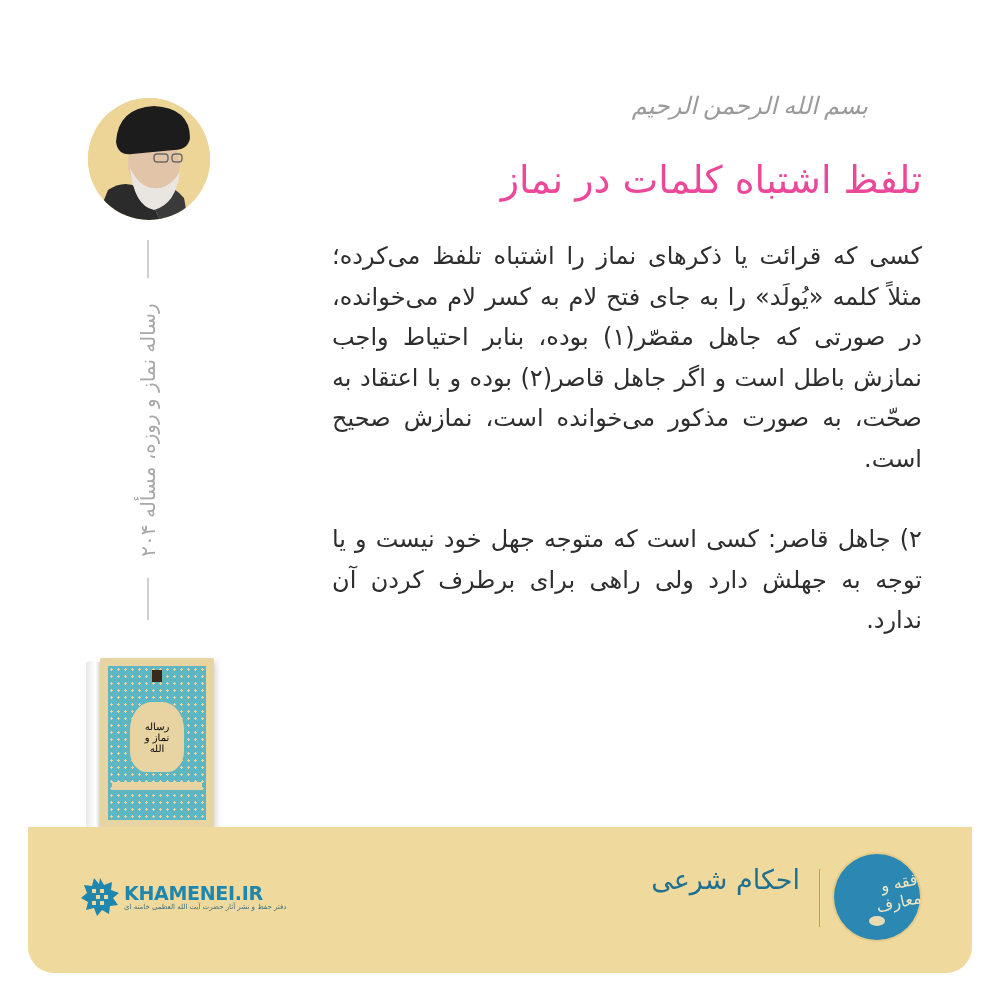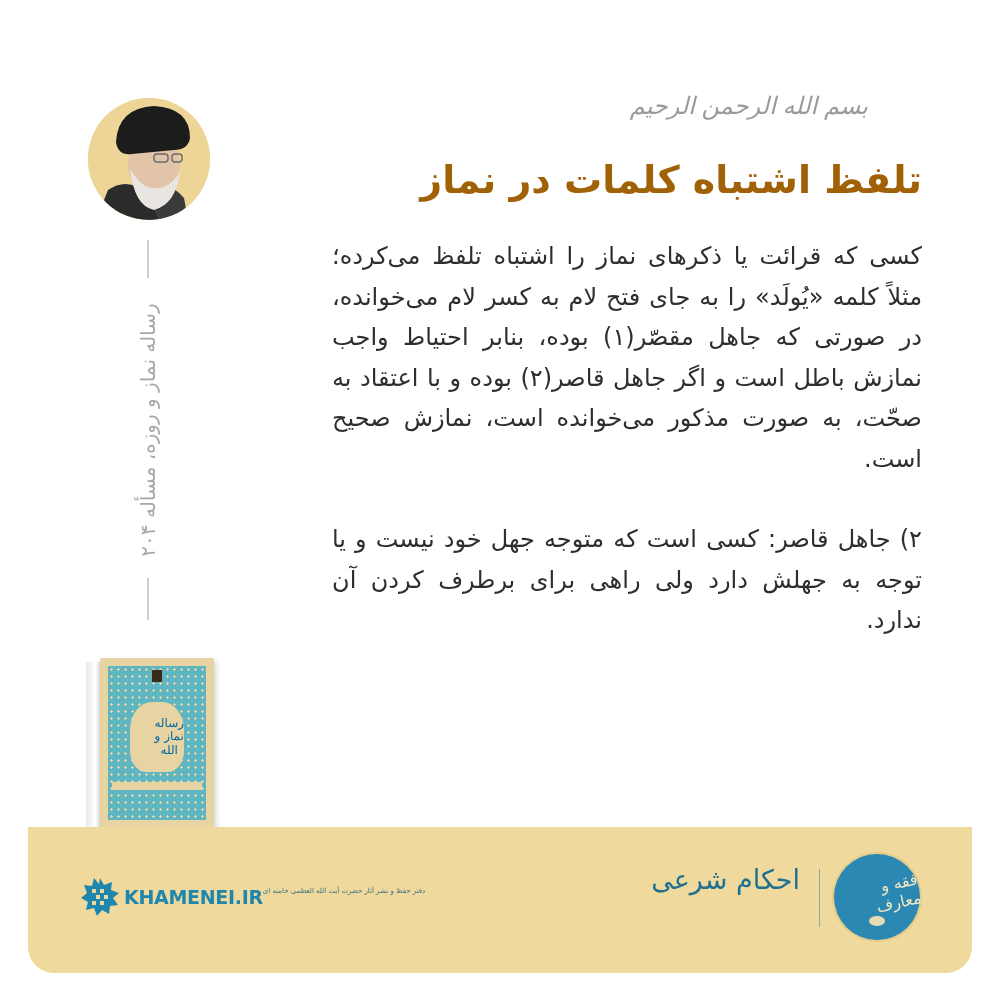--- a/index.html
+++ b/index.html
@@ -53,41 +53,41 @@
     .book-cover-inner {
       width: 100%; height: 100%; background: #5fb6c3;
       background-image:
         radial-gradient(circle, #e8d4a2 1.2px, transparent 1.4px);
       background-size: 7px 7px;
       position: relative;
     }
     .book-title-plate {
       position: absolute; left: 22px; top: 36px; width: 54px; height: 70px;
       background: #e8d4a2; border-radius: 40% 40% 30% 30%;
-      display: flex; align-items: center; justify-content: flex-start;
-      direction: rtl; color: #0369a1; font-family: "DejaVu Serif", serif;
-      font-size: 12px; line-height: 1.1; text-align: center;
+      display: flex; align-items: center; justify-content: center;
+      direction: rtl; color: #000000; font-family: "DejaVu Serif", serif;
+      font-size: 10px; line-height: 1.1; text-align: center;
     }
     .book-strip {
       position: absolute; left: 4px; right: 4px; bottom: 30px; height: 8px;
       background: #e8d4a2;
     }
     .book-emblem {
       position: absolute; left: 44px; top: 4px; width: 10px; height: 12px; background: #3b2a1a;
     }
 
     
     .bismillah {
       position: absolute; right: 132px; top: 92px; direction: rtl;
-      color: #9a9a9a; font-family: Liberation Sans, sans-serif; font-style: italic;
+      color: #9a9a9a; font-family: Liberation Serif, serif; font-style: italic;
       font-size: 24px;
     }
     .title {
       position: absolute; right: 78px; top: 158px; direction: rtl;
-      color: #a16207; font-weight: bold; font-size: 38px; letter-spacing: -0.5px;
+      color: #ec4899; font-weight: normal; font-size: 38px; letter-spacing: -0.5px;
     }
 
     
     .body {
       position: absolute; left: 332px; right: 78px; top: 236px;
       direction: rtl; text-align: justify; text-align-last: right;
       color: #2e2e2e; font-size: 24px; line-height: 40.5px;
     }
     .body p { margin: 0; }
     .body .gap { height: 40px; }
@@ -112,21 +112,21 @@
       position: absolute; right: 152px; top: 42px; width: 1px; height: 58px; background: #8aa9b3;
     }
     .footer-text {
       position: absolute; right: 172px; top: 37px; direction: rtl; text-align: right;
       color: #1f6f8f; font-size: 27px; line-height: 32px;
     }
     .khamenei {
       position: absolute; left: 52px; top: 50px; display: flex; align-items: center; gap: 4px;
     }
     .khamenei-emblem { width: 40px; height: 40px; }
-    .khamenei-text-wrap { display: flex; flex-direction: row; }
+    .khamenei-text-wrap { display: flex; flex-direction: column; }
     .khamenei-name {
       color: #1f86ad; font-weight: bold; font-size: 19px; letter-spacing: -0.3px; line-height: 20px;
     }
     .khamenei-sub {
       color: #3a6f80; font-size: 7px; direction: rtl; line-height: 9px; text-align: left;
     }
   </style>
 </head>
 <body>
 

